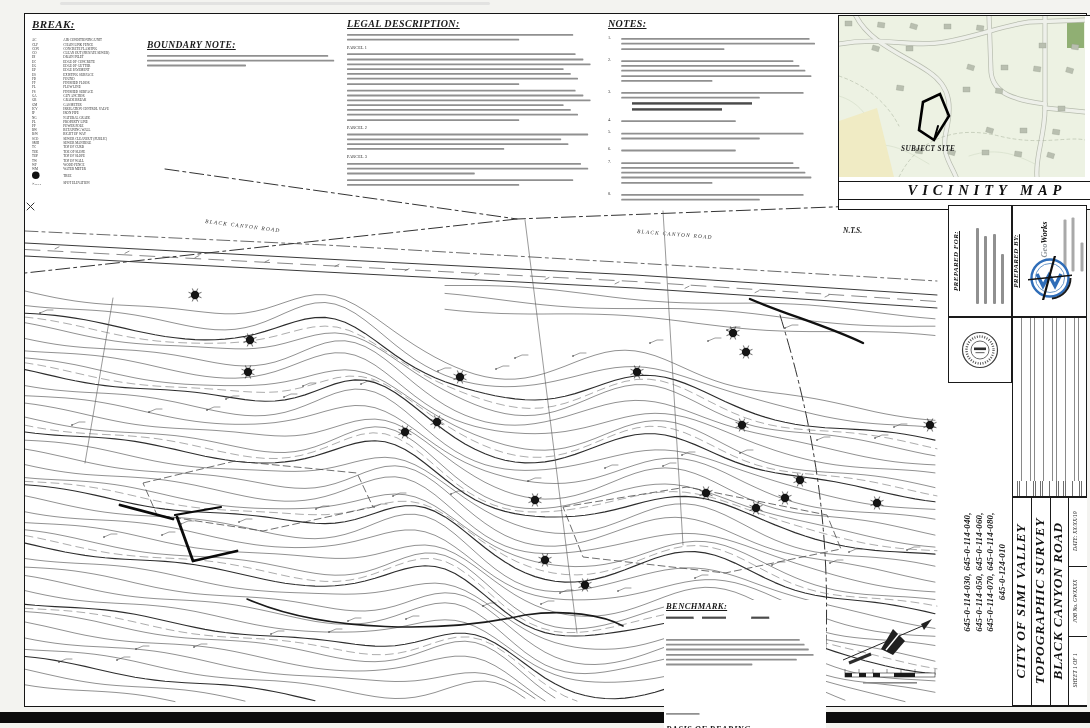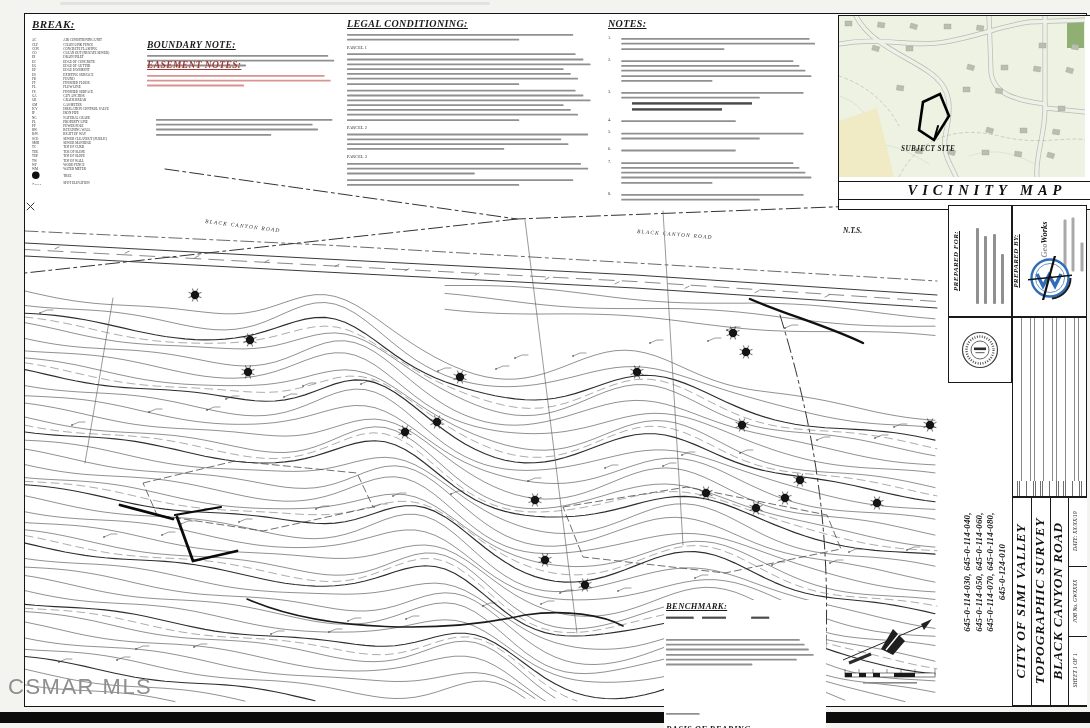--- a/index.html
+++ b/index.html
@@ -561,37 +561,23 @@
 
   <div class="abs" style="left:147px;top:20px;width:196px;">
     <div class="h-title" style="font-size:9.5px;margin-top:20px;">BOUNDARY NOTE:</div>
     <div class="tiny" style="width:326px;margin-top:4px;">
         <div class="skl" style="width: 302px;"></div>
         <div class="skl" style="width: 312px;"></div>
         <div class="skl" style="width: 165px;"></div>
       </div>
   </div>
 
-  <div class="abs" style="left:147px;top:60px;width:196px;">
-    <div class="h-title h-red" style="font-size:9.5px;">EASEMENT NOTES:</div>
-    <div class="tiny" style="width:326px;margin-top:4px;">
-        <div class="skl" style="width: 296px; background: rgb(207, 131, 127);"></div>
-        <div class="skl" style="width: 306px; background: rgb(207, 131, 127);"></div>
-        <div class="skl" style="width: 162px; background: rgb(207, 131, 127);"></div>
-      </div>
-    <div class="tiny" style="width:326px;margin-left:9px;margin-top:24px;">
-        <div class="skl" style="width: 294px;"></div>
-        <div class="skl" style="width: 261px;"></div>
-        <div class="skl" style="width: 270px;"></div>
-        <div class="skl" style="width: 192px;"></div>
-      </div>
-  </div>
 
   <div class="abs" style="left:347px;top:18px;width:254px;">
-    <div class="h-title" style="font-size:10px;">LEGAL CONDITIONING:</div>
+    <div class="h-title" style="font-size:10px;">LEGAL DESCRIPTION:</div>
     <div id="legal-paras" class="tiny" style="width:422px;margin-top:3px;">
         <div style="margin-bottom: 8px;">
           <div class="skl" style="width: 377px;"></div>
           <div class="skl" style="width: 287px;"></div>
         </div>
         <div class="para-h">PARCEL 1</div>
         <div style="margin-bottom: 8px;">
           <div class="skl" style="width: 381px;"></div>
           <div class="skl" style="width: 394px;"></div>
           <div class="skl" style="width: 406px;"></div>
@@ -845,15 +831,14 @@
         <div class="skl" style="width: 218px;"></div>
         <div class="skl" style="width: 144px;"></div>
       </div>
     <div class="tiny" style="width:256px;margin-top:30px;">
         <div class="skl" style="width: 56px;"></div>
       </div>
     <div class="h-title" style="font-size:8.5px;margin-top:8px;">BASIS OF BEARING:</div>
 
   </div>
 
-  <div class="watermark">CSMAR MLS</div>
   <div class="blackbar"></div>
 </div>
 
 </body></html>

